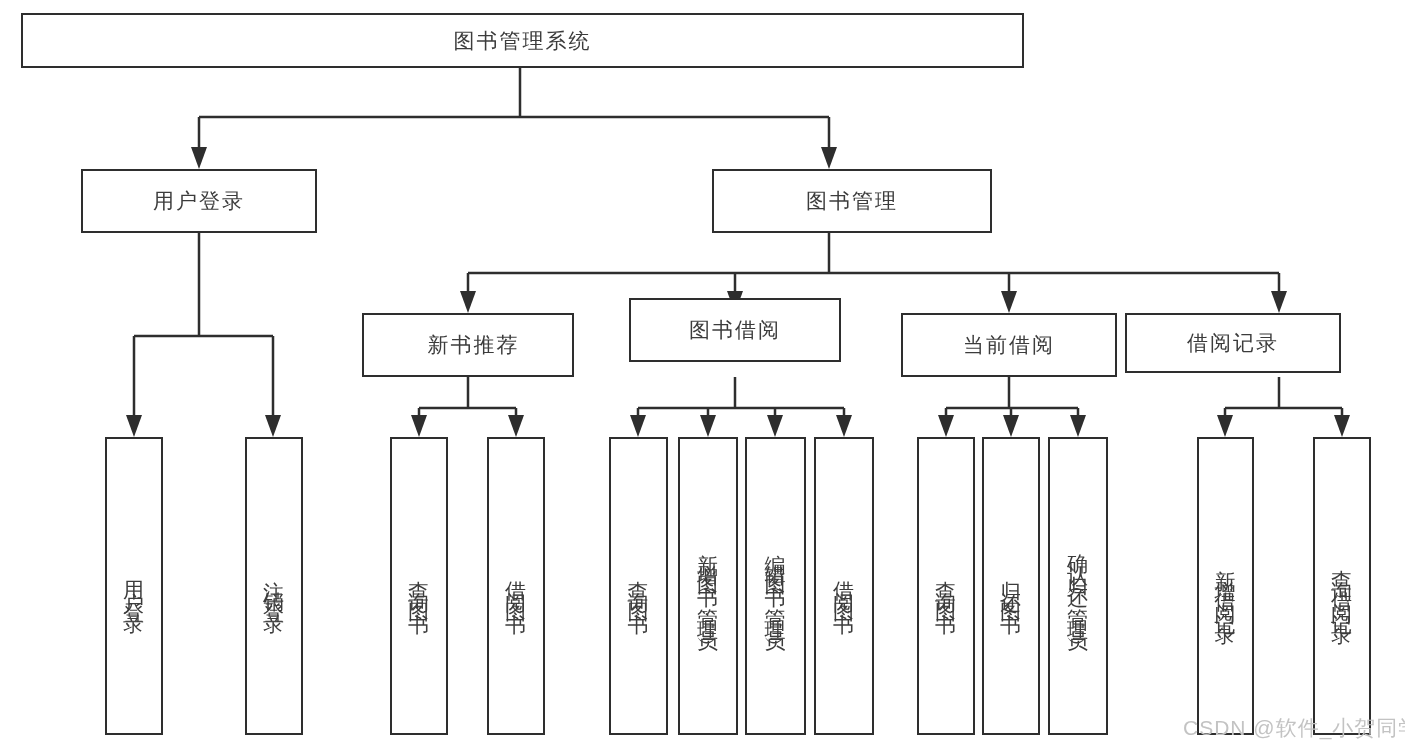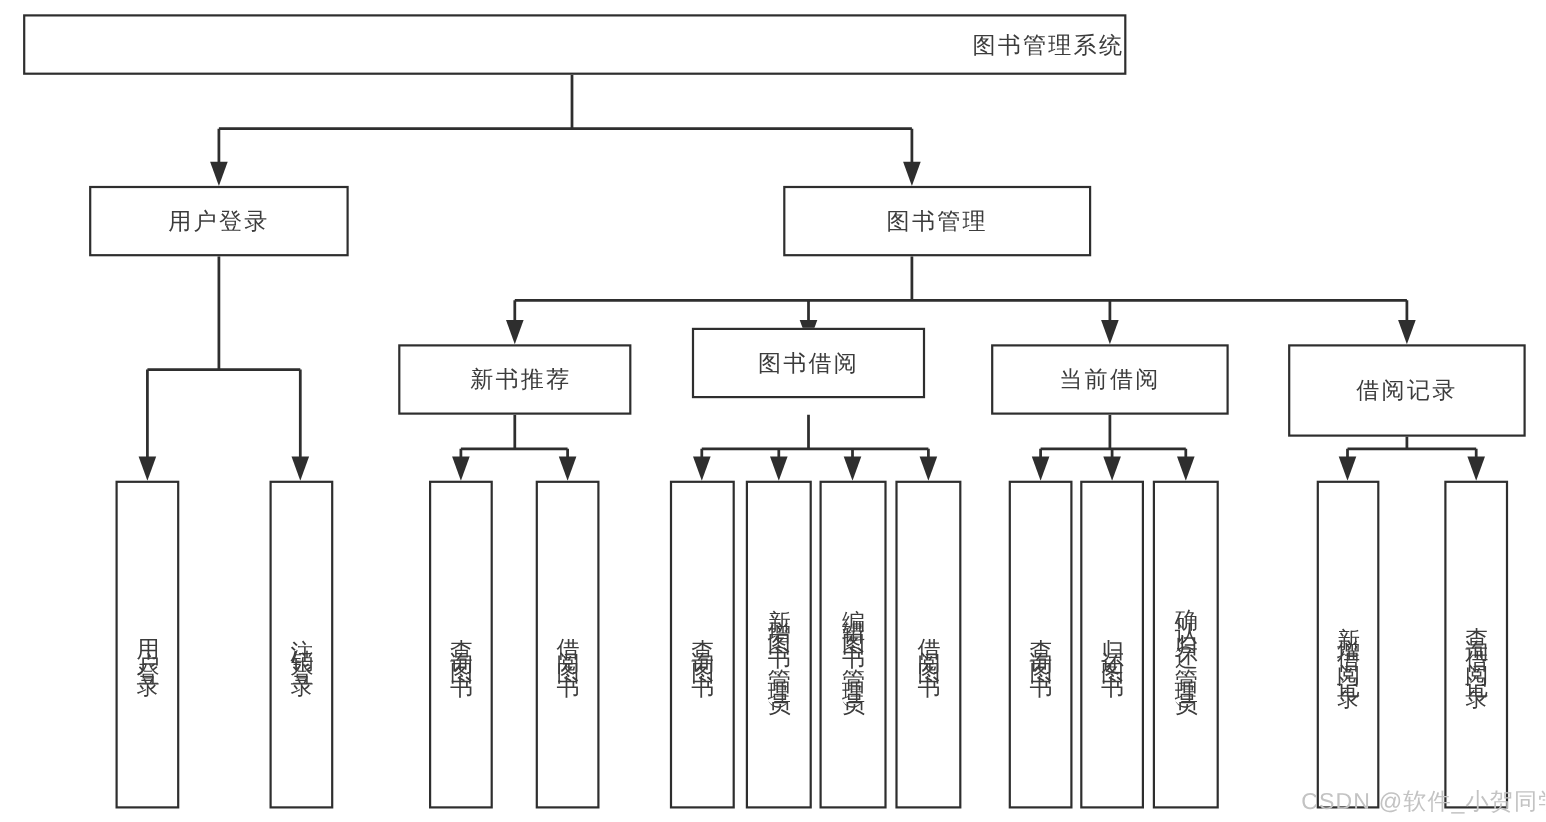--- a/index.html
+++ b/index.html
@@ -49,29 +49,29 @@
     position: absolute;
     left: 1183px;
     top: 714px;
     font-size: 21px;
     color: #c3c3c3;
     letter-spacing: 1px;
     white-space: nowrap;
     z-index: 3;
   }
   
-  .n-root   { left: 21px;   top: 13px;  width: 1003px; height: 55px; justify-content: flex-end; }
+  .n-root   { left: 21px;   top: 13px;  width: 1003px; height: 55px; }
   
   .n-login  { left: 81px;   top: 169px; width: 236px;  height: 64px; }
   .n-mgmt   { left: 712px;  top: 169px; width: 280px;  height: 64px; }
   
   .n-newbook   { left: 362px;  top: 313px; width: 212px; height: 64px; padding-left: 11px; }
   .n-borrow    { left: 629px;  top: 298px; width: 212px; height: 64px; }
   .n-current   { left: 901px;  top: 313px; width: 216px; height: 64px; }
-  .n-records   { left: 1171px; top: 313px; width: 216px; height: 84px; text-align: right; }
+  .n-records   { left: 1125px; top: 313px; width: 216px; height: 60px; text-align: right; }
   
   .lf { top: 437px; height: 298px; }
   .lf1  { left: 105px;  width: 58px; }
   .lf2  { left: 245px;  width: 58px; }
   .lf3  { left: 390px;  width: 58px; }
   .lf4  { left: 487px;  width: 58px; }
   .lf5  { left: 609px;  width: 59px; }
   .lf6  { left: 678px;  width: 60px; }
   .lf7  { left: 745px;  width: 61px; }
   .lf8  { left: 814px;  width: 60px; }

